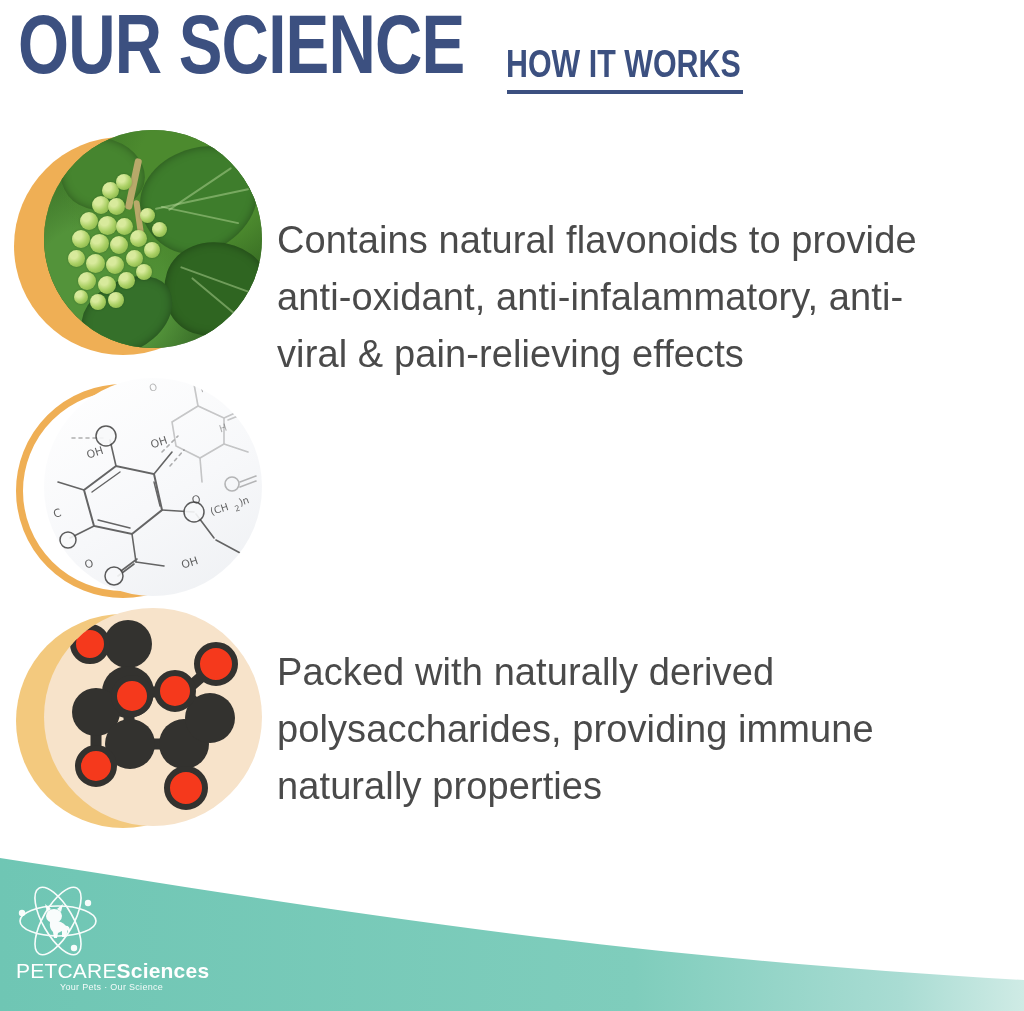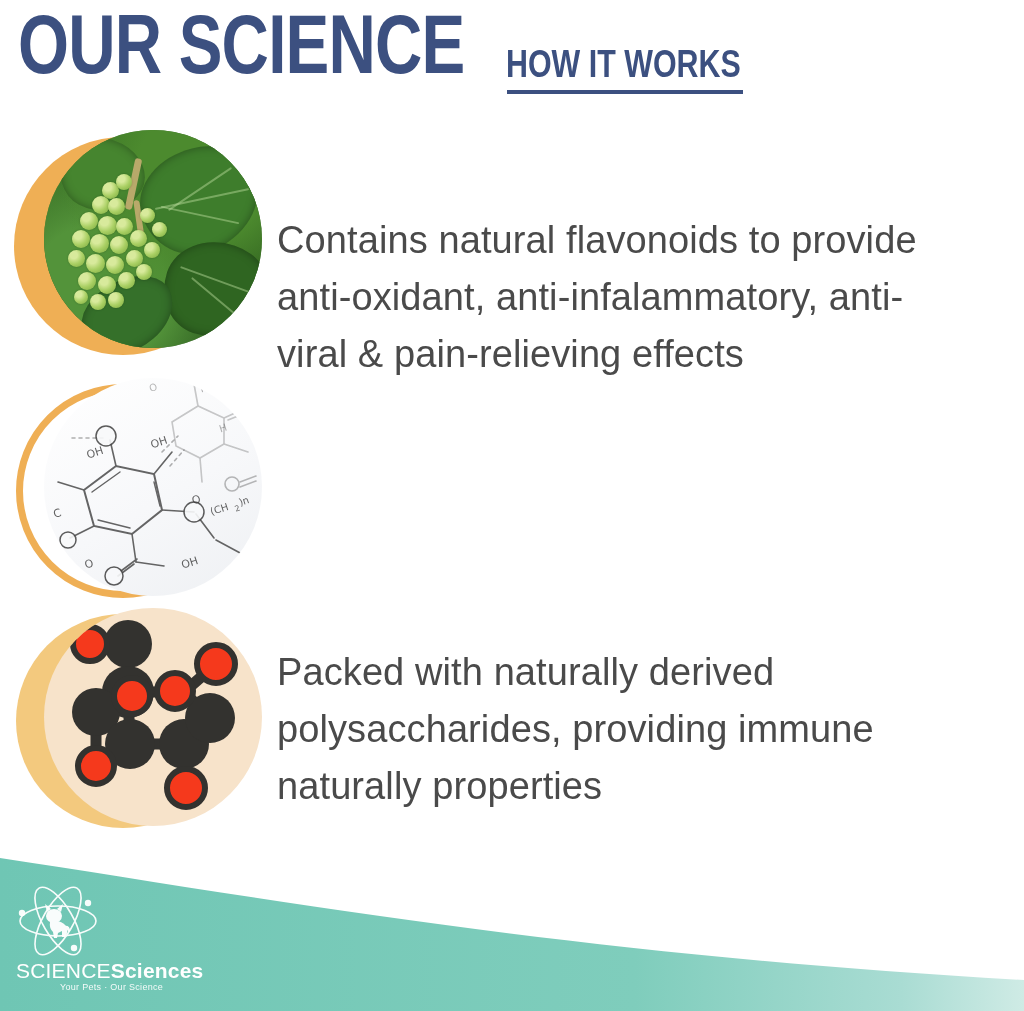--- a/index.html
+++ b/index.html
@@ -441,17 +441,17 @@
 
       <g fill="#ffffff" opacity="0.96">
         <ellipse cx="38" cy="34" rx="8" ry="7"></ellipse>
         <path d="M31,30 L29,22 L35,27 Z"></path>
         <path d="M45,30 L47,22 L41,27 Z"></path>
         <path d="M34,40 q10,-3 16,4 q3,7 -1,11 l-3,0 l0,-6 l-4,2 l-1,5 l-3,0 l-1,-6 q-4,-4 -3,-10 Z"></path>
         <path d="M48,44 q6,-1 6,5 l-2,1 q-1,-4 -4,-4 Z"></path>
       </g>
     </svg>
     <div class="logo-text">
-      <span class="t1">SCIENCE</span><span class="t2">Sciences</span>
+      <span class="t1">PETCARE</span><span class="t2">Sciences</span>
     </div>
     <div class="logo-tagline">Your Pets · Our Science</div>
   </div>
 </div>
 
 </body></html>

